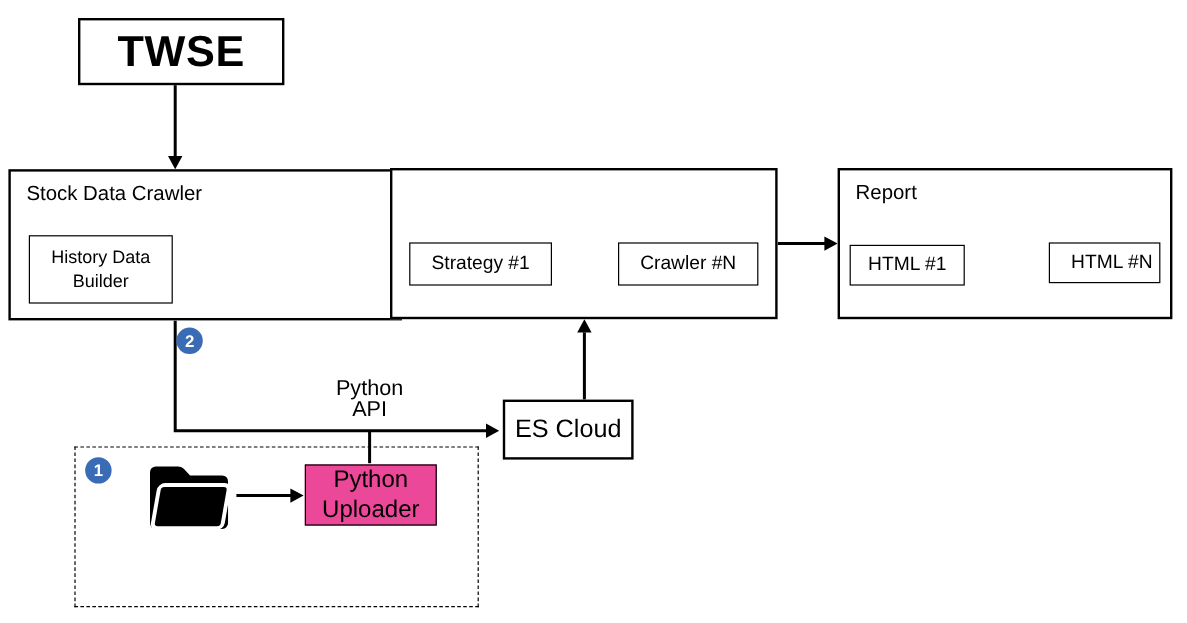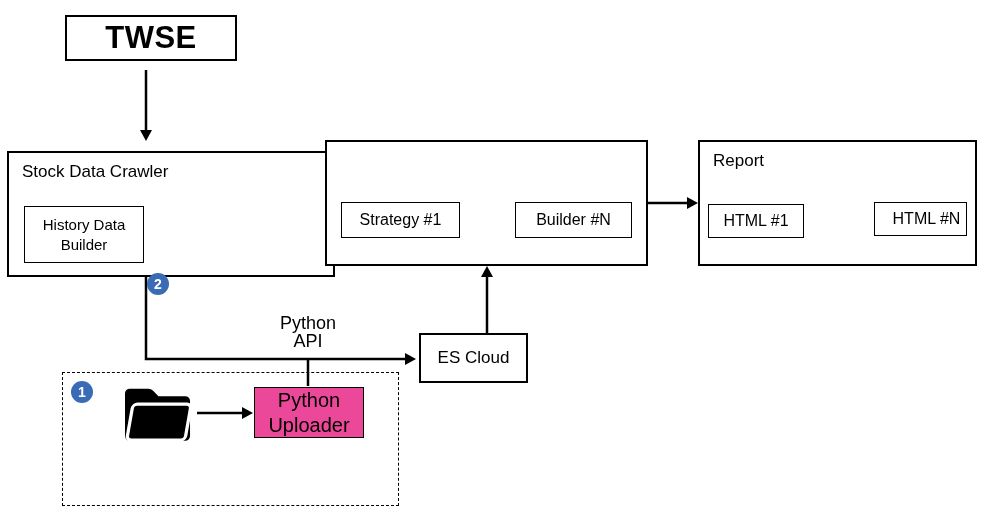--- a/index.html
+++ b/index.html
@@ -26,49 +26,49 @@
   .box{
     position:absolute;
     background:#fff;
     border:2px solid #000;
   }
   .center-label{
     display:flex;align-items:center;justify-content:center;
     text-align:center;
   }
   .twse{
-    left:65px;top:15px;width:172px;height:46px;
-    font-size:31px;font-weight:bold;letter-spacing:0.5px;
+    left:65px;top:15px;width:172px;height:56px;
+    font-size:36px;font-weight:bold;letter-spacing:0.5px;
   }
   .group-title{
     position:absolute;left:13px;top:9px;
     font-size:17px;
     white-space:nowrap;
   }
   .inner-box{
     position:absolute;
     background:#fff;
     border:1.5px solid #000;
     display:flex;align-items:center;justify-content:center;
     text-align:center;
     font-size:15px;
     line-height:1.3;
   }
-  .crawler{left:7px;top:141px;width:328px;height:126px;margin-top:10px;}
+  .crawler{left:7px;top:141px;width:328px;height:126px;}
   .crawler .hdb{left:15px;top:53px;width:120px;height:57px;}
   .crawler .ddu{left:150px;top:52px;width:108px;height:58px;}
   .select{left:325px;top:140px;width:323px;height:126px;}
   .select .s1{left:14px;top:60px;width:119px;height:36px;font-size:16px;}
   .select .sn{left:188px;top:60px;width:117px;height:36px;font-size:16px;}
   .report{left:698px;top:140px;width:279px;height:126px;}
   .report .h1{left:8px;top:62px;width:96px;height:34px;font-size:16px;}
   .report .hn{left:174px;top:60px;width:93px;height:34px;font-size:16px;padding-left:12px;}
   .es{
     left:419px;top:333px;width:109px;height:50px;
-    font-size:17px;
+    font-size:21px;
   }
   .api-label{
     position:absolute;left:268px;top:314px;width:80px;
     font-size:18px;line-height:18px;text-align:center;
   }
   .dashed-group{
     position:absolute;
     left:62px;top:372px;width:337px;height:134px;
     border:1.5px dashed #000;
     background:transparent;
@@ -137,21 +137,21 @@
 
   <div class="badge badge-2">
     <span>2</span>
   </div>
 
   <div class="box select">
     <div class="inner-box s1">
       <span>Strategy #1</span>
     </div>
     <div class="inner-box sn">
-      <span>Builder #N</span>
+      <span>Crawler #N</span>
     </div>
   </div>
 
   <div class="box report">
     <div class="group-title">Report</div>
     <div class="inner-box h1">
       <span>HTML #1</span>
     </div>
     <div class="inner-box hn">
       <span>HTML #N</span>

